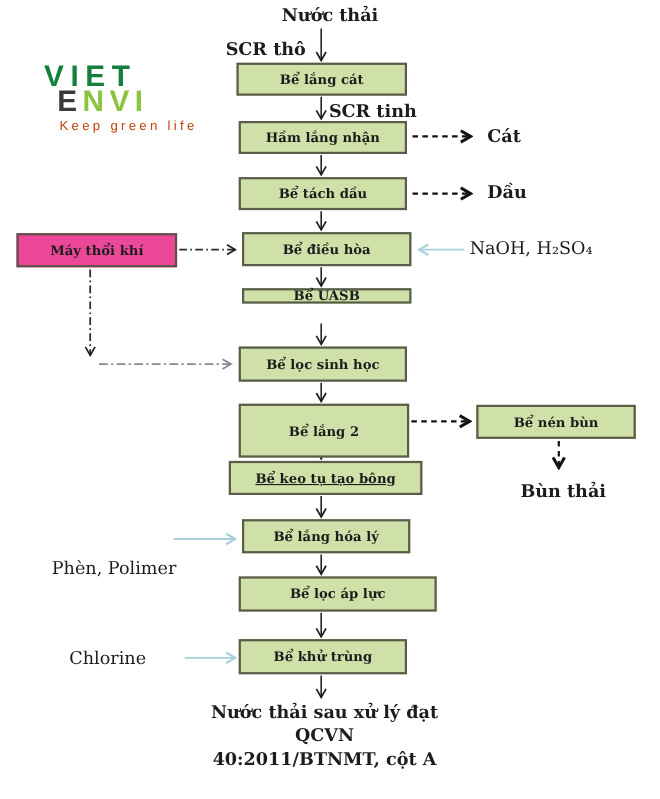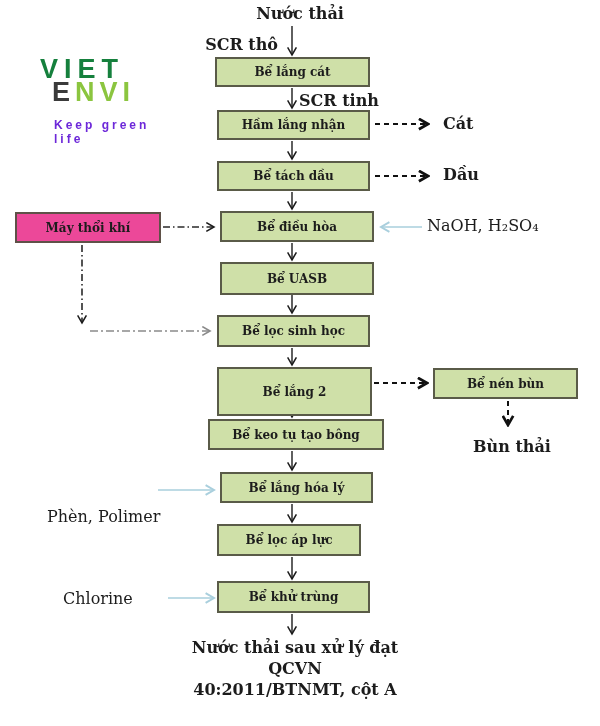--- a/index.html
+++ b/index.html
@@ -23,21 +23,21 @@
   .bold { font-weight:bold; }
   .center { text-align:center; }
 
   
   .logo { position:absolute; left:24px; top:58px; width:160px;
           font-family:"Liberation Sans","DejaVu Sans",sans-serif; }
   .logo .l1 { color:#15803d; font-weight:bold; font-size:27px; letter-spacing:6px; line-height:0.82; padding-left:16px; }
   .logo .l2 { font-weight:bold; font-size:27px; letter-spacing:5px; line-height:0.95; padding-left:28px; }
   .logo .l2 .dk { color:#3a3a3a; }
   .logo .l2 .gn { color:#8bc53f; }
-  .logo .tag { color:#6d28d9; font-weight:bold; font-size:12px; letter-spacing:3px; padding-left:30px; margin-top:12px; }
+  .logo .tag { color:#c2410c; font-weight:normal; font-size:12px; letter-spacing:3px; padding-left:30px; margin-top:1px; }
 </style>
 </head>
 <body>
 
 <div class="stage">
 
   <div class="logo">
     <div class="l1">VIET</div>
     <div class="l2"><span class="dk">E</span><span class="gn">NVI</span></div>
     <div class="tag">Keep green life</div>
@@ -104,22 +104,22 @@
   <div class="lbl bold center" style="left:173px; top:637px; width:244px; white-space:normal; line-height:21px;">
     <span>Nước thải sau xử lý đạt QCVN</span><br>
     <span>40:2011/BTNMT, cột A</span>
   </div>
 
   <div class="node" style="left:215px; top:57px;  width:155px; height:30px;">Bể lắng cát</div>
   <div class="node" style="left:217px; top:110px; width:153px; height:30px;">Hầm lắng nhận</div>
   <div class="node" style="left:217px; top:161px; width:153px; height:30px;">Bể tách dầu</div>
   <div class="node pink" style="left:15px; top:212px; width:146px; height:31px;">Máy thổi khí</div>
   <div class="node" style="left:220px; top:211px; width:154px; height:31px;">Bể điều hòa</div>
-  <div class="node" style="left:220px; top:262px; width:154px; height:33px;">Bể UASB</div>
+  <div class="node" style="left:220px; top:262px; width:154px; height:14px;">Bể UASB</div>
   <div class="node" style="left:217px; top:315px; width:153px; height:32px;">Bể lọc sinh học</div>
   <div class="node" style="left:217px; top:367px; width:155px; height:49px;">Bể lắng 2</div>
   <div class="node" style="left:433px; top:368px; width:145px; height:31px;">Bể nén bùn</div>
-  <div class="node" style="left:208px; top:419px; width:176px; height:31px;">Bể keo tụ tạo bông</div>
+  <div class="node" style="left:208px; top:419px; width:176px; height:31px;text-decoration:underline;">Bể keo tụ tạo bông</div>
   <div class="node" style="left:220px; top:472px; width:153px; height:31px;">Bể lắng hóa lý</div>
-  <div class="node" style="left:217px; top:524px; width:144px; height:32px;">Bể lọc áp lực</div>
+  <div class="node" style="left:217px; top:524px; width:180px; height:32px;">Bể lọc áp lực</div>
   <div class="node" style="left:217px; top:581px; width:153px; height:32px;">Bể khử trùng</div>
 
 </div>
 
 </body></html>

